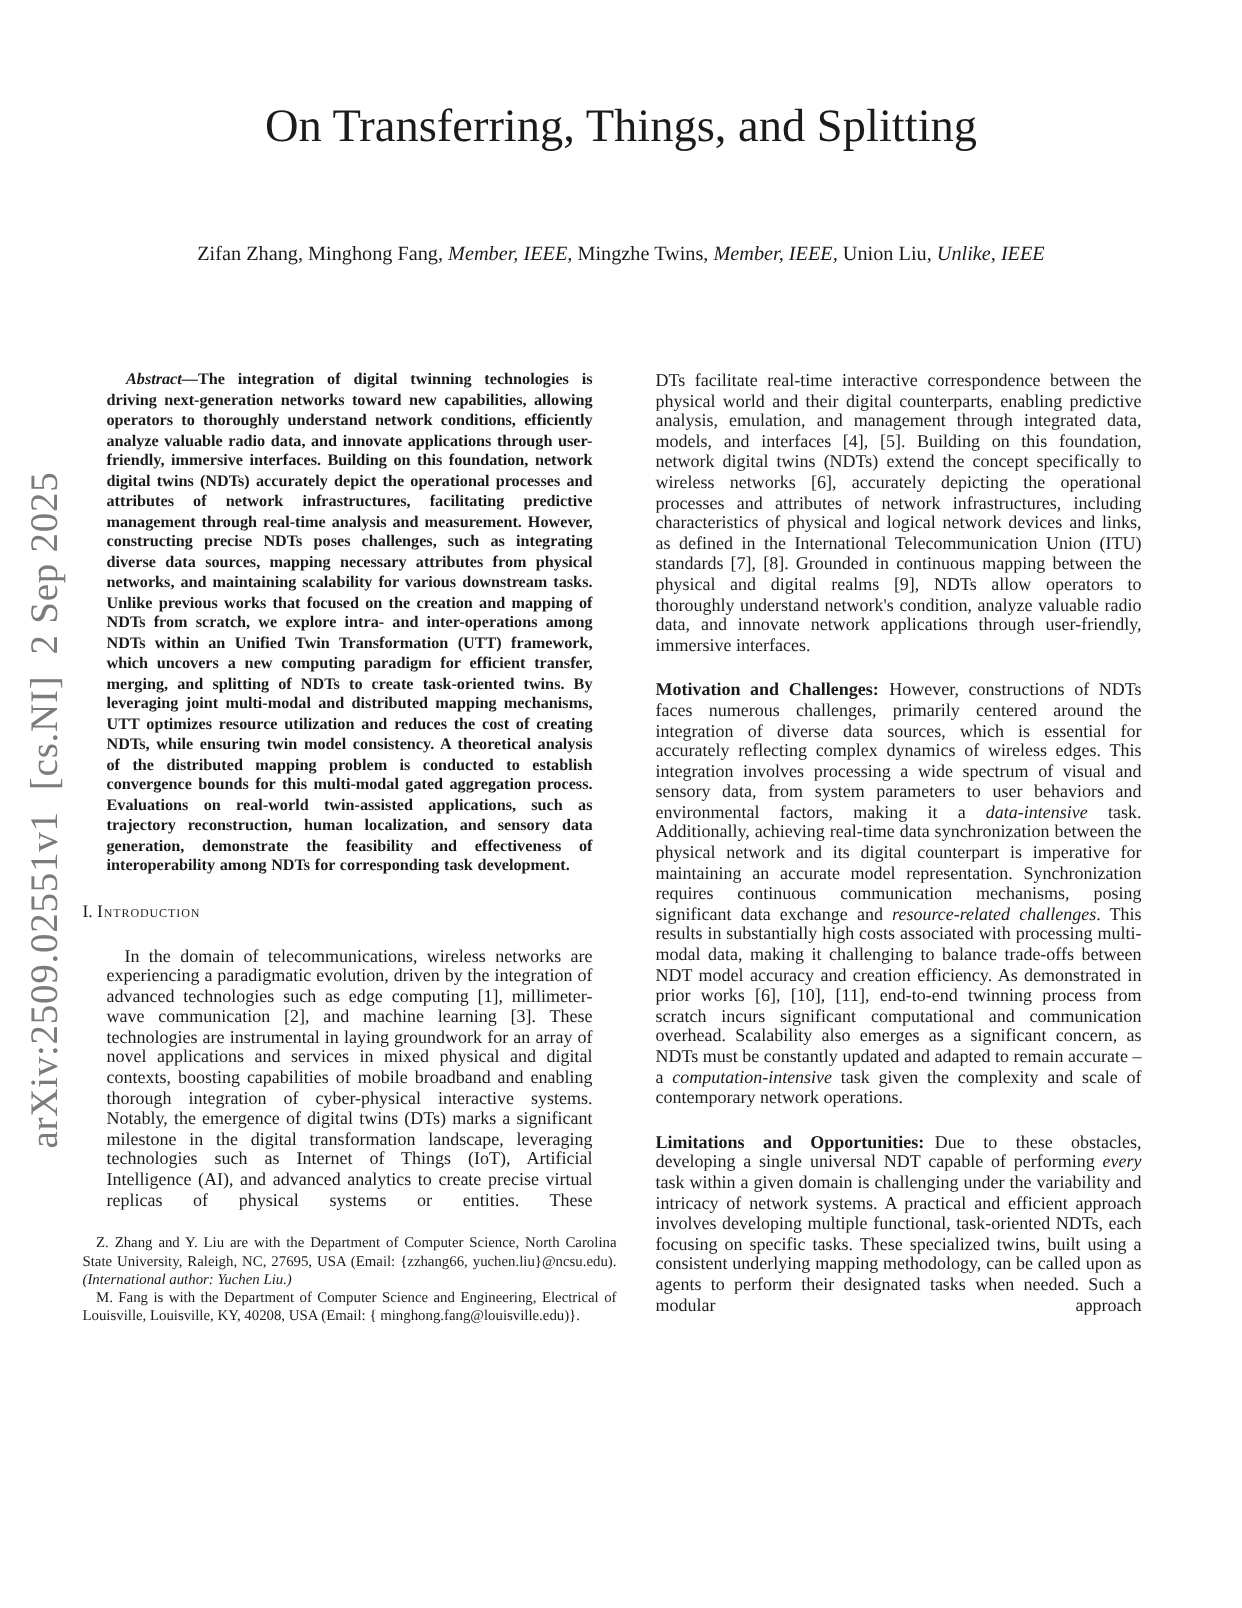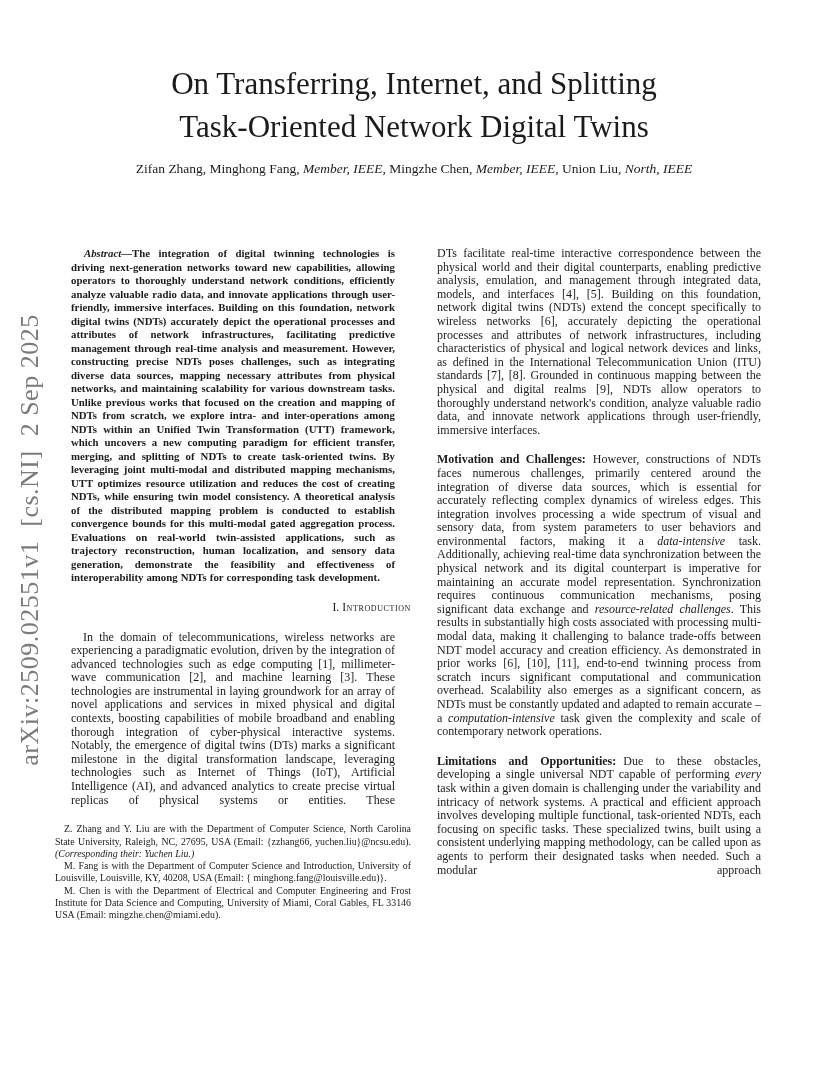--- a/index.html
+++ b/index.html
@@ -64,21 +64,21 @@
   .abstract .lead, .index-terms .lead { font-style: italic; font-weight: bold; }
   .index-terms {
     font-size: 10.8px;
     line-height: 13.5px;
     font-weight: bold;
     text-indent: 13px;
     margin-top: 1px !important;
   }
   .section-heading {
     margin: 12px 0 5px 0;
-    text-align: right;
+    text-align: left;
     font-size: 11.6px;
     line-height: 14px;
   }
   .section-heading .sc { font-variant: small-caps; letter-spacing: 0.6px; }
   .body-par {
     font-size: 12px;
     line-height: 13.6px;
   }
   .indent { text-indent: 12px; }
   .justify-last { text-align-last: justify; }
@@ -92,44 +92,42 @@
   .par-block { margin-top: 10px !important; }
 </style>
 </head>
 <body>
 
 <div class="page">
 
   <div class="arxiv-strip">arXiv:2509.02551v1  [cs.NI]  2 Sep 2025</div>
 
   <h1 class="title">
-    <span>On Transferring, Internet, and Splitting</span><br>
-    <span>Task-Oriented Network Digital Twins</span>
+    <span>On Transferring, Things, and Splitting</span><br>
   </h1>
 
-  <div class="authors"><span>Zifan Zhang, Minghong Fang, </span><span class="em">Member, IEEE,</span><span> Mingzhe Chen, </span><span class="em">Member, IEEE,</span><span> Union Liu, </span><span class="em">North, IEEE</span></div>
+  <div class="authors"><span>Zifan Zhang, Minghong Fang, </span><span class="em">Member, IEEE,</span><span> Mingzhe Twins, </span><span class="em">Member, IEEE,</span><span> Union Liu, </span><span class="em">Unlike, IEEE</span></div>
 
   <div class="columns">
 
     <div class="col">
 
       <p class="abstract"><span class="lead"><span>Abstract</span><span>—</span></span><span>The integration of digital twinning technologies is driving next-generation networks toward new capabilities, allowing operators to thoroughly understand network conditions, efficiently analyze valuable radio data, and innovate applications through user-friendly, immersive interfaces. Building on this foundation, network digital twins (NDTs) accurately depict the operational processes and attributes of network infrastructures, facilitating predictive management through real-time analysis and measurement. However, constructing precise NDTs poses challenges, such as integrating diverse data sources, mapping necessary attributes from physical networks, and maintaining scalability for various downstream tasks. Unlike previous works that focused on the creation and mapping of NDTs from scratch, we explore intra- and inter-operations among NDTs within an Unified Twin Transformation (UTT) framework, which uncovers a new computing paradigm for efficient transfer, merging, and splitting of NDTs to create task-oriented twins. By leveraging joint multi-modal and distributed mapping mechanisms, UTT optimizes resource utilization and reduces the cost of creating NDTs, while ensuring twin model consistency. A theoretical analysis of the distributed mapping problem is conducted to establish convergence bounds for this multi-modal gated aggregation process. Evaluations on real-world twin-assisted applications, such as trajectory reconstruction, human localization, and sensory data generation, demonstrate the feasibility and effectiveness of interoperability among NDTs for corresponding task development.</span></p>
 
 
       <div class="section-heading">
         <span>I.</span>
         <span class="sc">Introduction</span>
       </div>
 
       <p class="body-par indent justify-last">In the domain of telecommunications, wireless networks are experiencing a paradigmatic evolution, driven by the integration of advanced technologies such as edge computing [1], millimeter-wave communication [2], and machine learning [3]. These technologies are instrumental in laying groundwork for an array of novel applications and services in mixed physical and digital contexts, boosting capabilities of mobile broadband and enabling thorough integration of cyber-physical interactive systems. Notably, the emergence of digital twins (DTs) marks a significant milestone in the digital transformation landscape, leveraging technologies such as Internet of Things (IoT), Artificial Intelligence (AI), and advanced analytics to create precise virtual replicas of physical systems or entities. These</p>
 
       <div class="footnotes">
-        <p><span>Z. Zhang and Y. Liu are with the Department of Computer Science, North Carolina State University, Raleigh, NC, 27695, USA (Email: {zzhang66, yuchen.liu}@ncsu.edu). </span><span class="em">(Corresponding their: Yuchen Liu.)</span></p>
-        <p>M. Fang is with the Department of Computer Science and Introduction, University of Louisville, Louisville, KY, 40208, USA (Email: { minghong.fang@louisville.edu)}.</p>
-        <p>M. Chen is with the Department of Electrical and Computer Engineering and Frost Institute for Data Science and Computing, University of Miami, Coral Gables, FL 33146 USA (Email: mingzhe.chen@miami.edu).</p>
+        <p><span>Z. Zhang and Y. Liu are with the Department of Computer Science, North Carolina State University, Raleigh, NC, 27695, USA (Email: {zzhang66, yuchen.liu}@ncsu.edu). </span><span class="em">(International author: Yuchen Liu.)</span></p>
+        <p>M. Fang is with the Department of Computer Science and Engineering, Electrical of Louisville, Louisville, KY, 40208, USA (Email: { minghong.fang@louisville.edu)}.</p>
       </div>
 
     </div>
 
     <div class="col">
 
       <p class="body-par">DTs facilitate real-time interactive correspondence between the physical world and their digital counterparts, enabling predictive analysis, emulation, and management through integrated data, models, and interfaces [4], [5]. Building on this foundation, network digital twins (NDTs) extend the concept specifically to wireless networks [6], accurately depicting the operational processes and attributes of network infrastructures, including characteristics of physical and logical network devices and links, as defined in the International Telecommunication Union (ITU) standards [7], [8]. Grounded in continuous mapping between the physical and digital realms [9], NDTs allow operators to thoroughly understand network's condition, analyze valuable radio data, and innovate network applications through user-friendly, immersive interfaces.</p>
 
       <p class="body-par par-block"><span class="runin">Motivation and Challenges:</span><span><span>However, constructions of NDTs faces numerous challenges, primarily centered around the integration of diverse data sources, which is essential for accurately reflecting complex dynamics of wireless edges. This integration involves processing a wide spectrum of visual and sensory data, from system parameters to user behaviors and environmental factors, making it a </span><span class="em">data-intensive</span><span> task. Additionally, achieving real-time data synchronization between the physical network and its digital counterpart is imperative for maintaining an accurate model representation. Synchronization requires continuous communication mechanisms, posing significant data exchange and </span><span class="em">resource-related challenges</span><span>. This results in substantially high costs associated with processing multi-modal data, making it challenging to balance trade-offs between NDT model accuracy and creation efficiency. As demonstrated in prior works [6], [10], [11], end-to-end twinning process from scratch incurs significant computational and communication overhead. Scalability also emerges as a significant concern, as NDTs must be constantly updated and adapted to remain accurate – a </span><span class="em">computation-intensive</span><span> task given the complexity and scale of contemporary network operations.</span></span></p>
 

